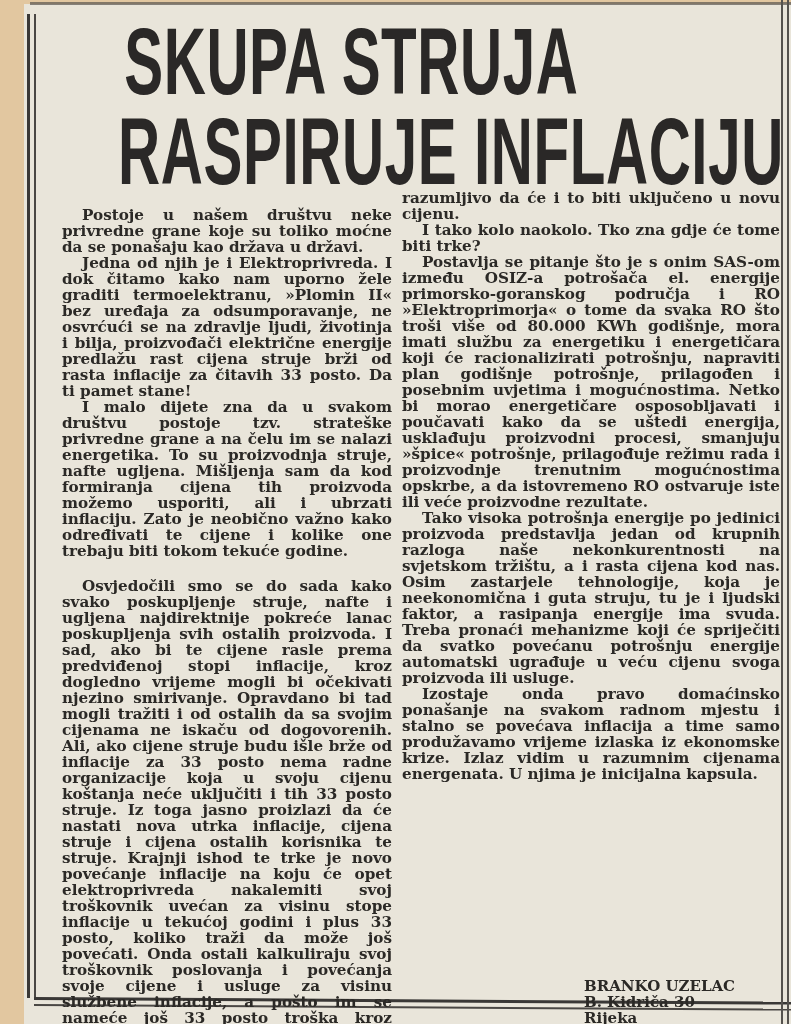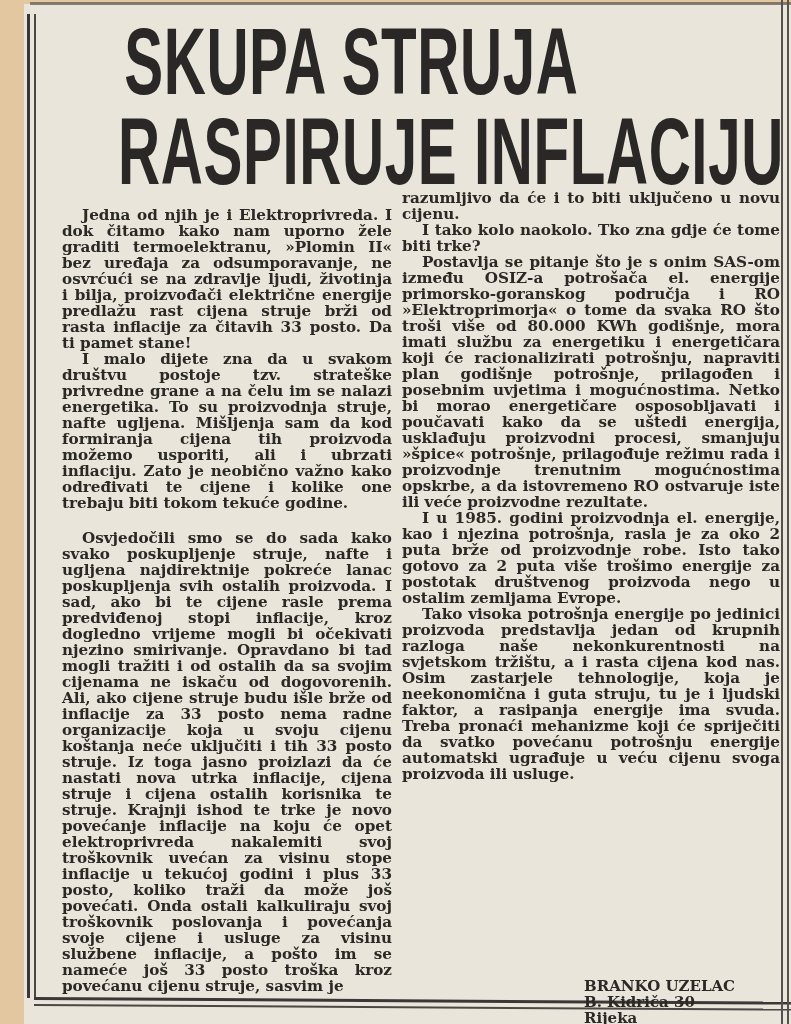--- a/index.html
+++ b/index.html
@@ -53,30 +53,31 @@
 <div class="bborder2"></div>
 <div class="rborder1"></div>
 <div class="rborder2"></div>
 
 <h1 class="headline" style="margin:0;">
   <span class="l1">SKUPA STRUJA</span>
   <span class="l2">RASPIRUJE INFLACIJU</span>
 </h1>
 
 <div class="col colL">
+  <p>Postoje u našem društvu neke privredne grane koje su toliko moćne da se ponašaju kao država u državi.</p>
   <p>Jedna od njih je i Elektroprivreda. I dok čitamo kako nam uporno žele graditi termoelektranu, »Plomin II« bez uređaja za odsumporavanje, ne osvrćući se na zdravlje ljudi, životinja i bilja, proizvođači električne energije predlažu rast cijena struje brži od rasta inflacije za čitavih 33 posto. Da ti pamet stane!</p>
   <p>I malo dijete zna da u svakom društvu postoje tzv. strateške privredne grane a na čelu im se nalazi energetika. To su proizvodnja struje, nafte ugljena. Mišljenja sam da kod formiranja cijena tih proizvoda možemo usporiti, ali i ubrzati inflaciju. Zato je neobično važno kako određivati te cijene i kolike one trebaju biti tokom tekuće godine.</p>
   <p class="gap">Osvjedočili smo se do sada kako svako poskupljenje struje, nafte i ugljena najdirektnije pokreće lanac poskupljenja svih ostalih proizvoda. I sad, ako bi te cijene rasle prema predviđenoj stopi inflacije, kroz dogledno vrijeme mogli bi očekivati njezino smirivanje. Opravdano bi tad mogli tražiti i od ostalih da sa svojim cijenama ne iskaču od dogovorenih. Ali, ako cijene struje budu išle brže od inflacije za 33 posto nema radne organizacije koja u svoju cijenu koštanja neće uključiti i tih 33 posto struje. Iz toga jasno proizlazi da će nastati nova utrka inflacije, cijena struje i cijena ostalih korisnika te struje. Krajnji ishod te trke je novo povećanje inflacije na koju će opet elektroprivreda nakalemiti svoj troškovnik uvećan za visinu stope inflacije u tekućoj godini i plus 33 posto, koliko traži da može još povećati. Onda ostali kalkuliraju svoj troškovnik poslovanja i povećanja svoje cijene i usluge za visinu službene inflacije, a pošto im se nameće još 33 posto troška kroz povećanu cijenu struje, sasvim je</p>
 </div>
 
 <div class="col colR">
   <p class="noindent">razumljivo da će i to biti uključeno u novu cijenu.</p>
   <p>I tako kolo naokolo. Tko zna gdje će tome biti trke?</p>
   <p>Postavlja se pitanje što je s onim SAS-om između OSIZ-a potrošača el. energije primorsko-goranskog područja i RO »Elektroprimorja« o tome da svaka RO što troši više od 80.000 KWh godišnje, mora imati službu za energetiku i energetičara koji će racionalizirati potrošnju, napraviti plan godišnje potrošnje, prilagođen i posebnim uvjetima i mogućnostima. Netko bi morao energetičare osposobljavati i poučavati kako da se uštedi energija, usklađuju proizvodni procesi, smanjuju »špice« potrošnje, prilagođuje režimu rada i proizvodnje trenutnim mogućnostima opskrbe, a da istovremeno RO ostvaruje iste ili veće proizvodne rezultate.</p>
-  <p>I u 1985. godini proizvodnja el. energije, kao i njezina potrošnja, rasla je za oko 2 puta brže od proizvodnje robe. Isto tako gotovo za 2 puta više trošimo energije za postotak društvenog proizvoda nego u ostalim zemljama Evrope.</p>
   <p>Tako visoka potrošnja energije po jedinici proizvoda predstavlja jedan od krupnih razloga naše nekonkurentnosti na svjetskom tržištu, a i rasta cijena kod nas. Osim zastarjele tehnologije, koja je neekonomična i guta struju, tu je i ljudski faktor, a rasipanja energije ima svuda. Treba pronaći mehanizme koji će spriječiti da svatko povećanu potrošnju energije automatski ugrađuje u veću cijenu svoga proizvoda ili usluge.</p>
+  <p>Izostaje onda pravo domaćinsko ponašanje na svakom radnom mjestu i stalno se povećava inflacija a time samo produžavamo vrijeme izlaska iz ekonomske krize. Izlaz vidim u razumnim cijenama energenata. U njima je inicijalna kapsula.</p>
 </div>
 
 <div class="signature">
   <div>BRANKO UZELAC</div>
   <div>B. Kidriča 30</div>
   <div>Rijeka</div>
 </div>
 
 </body></html>

